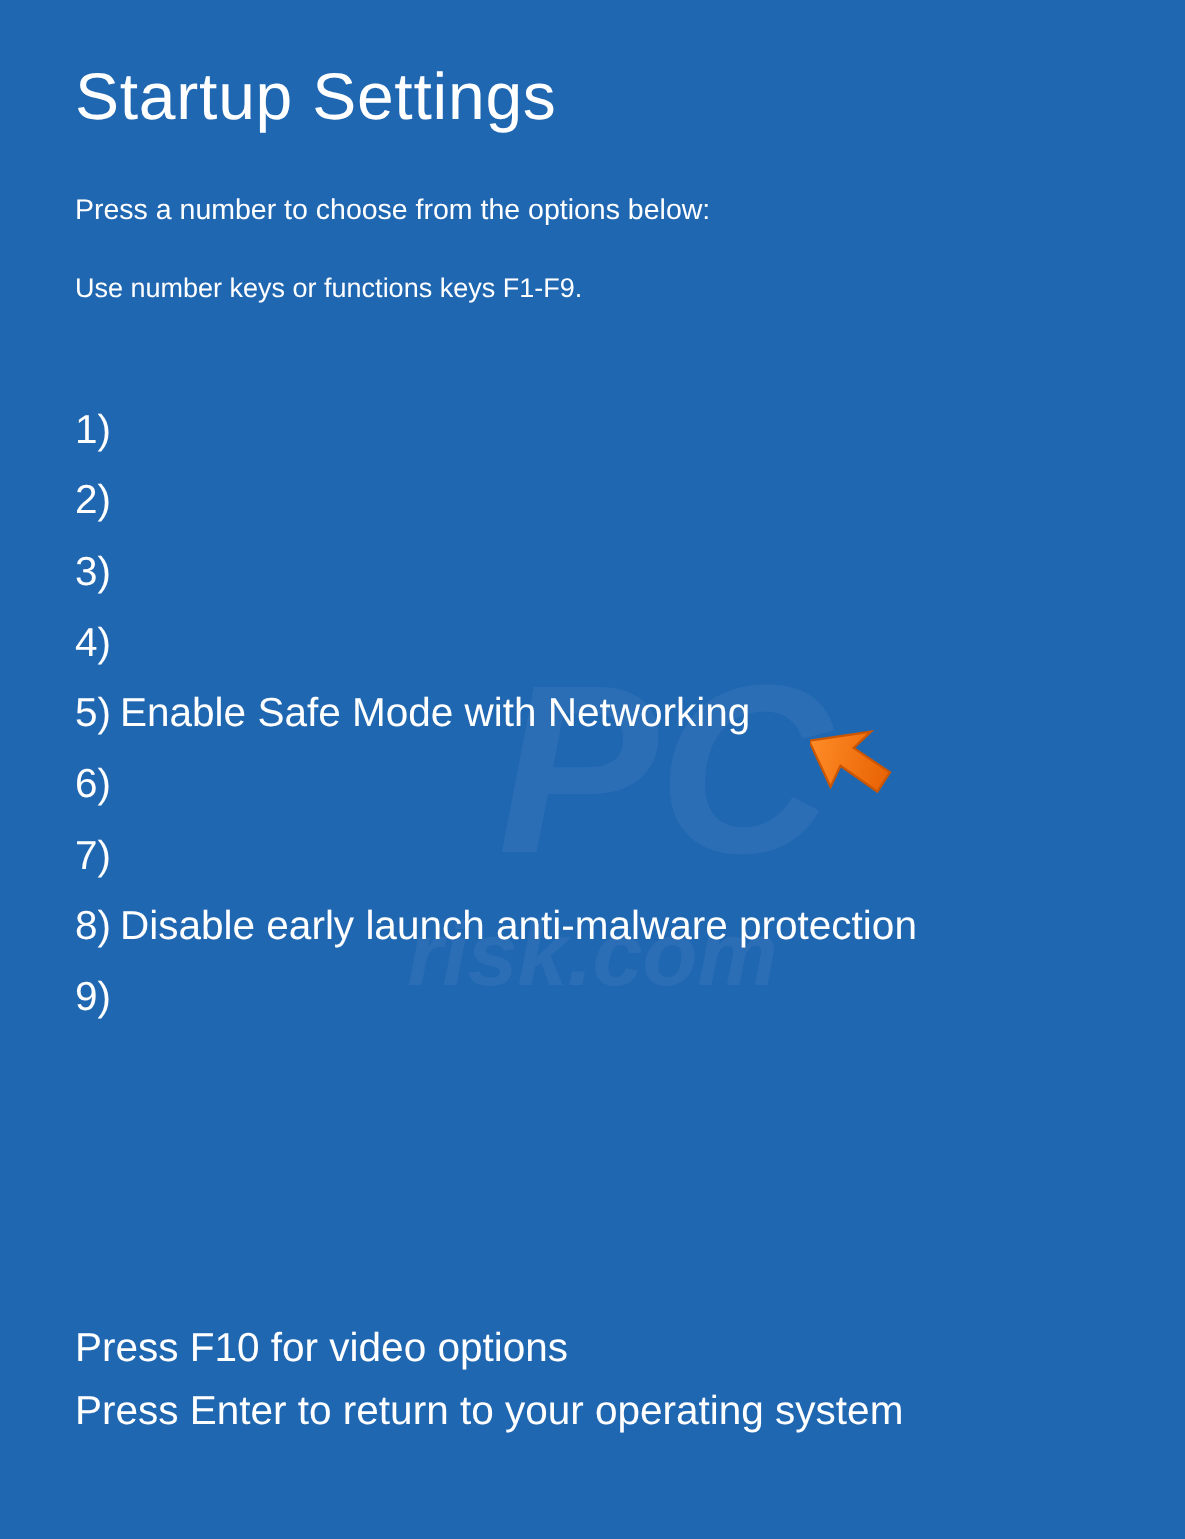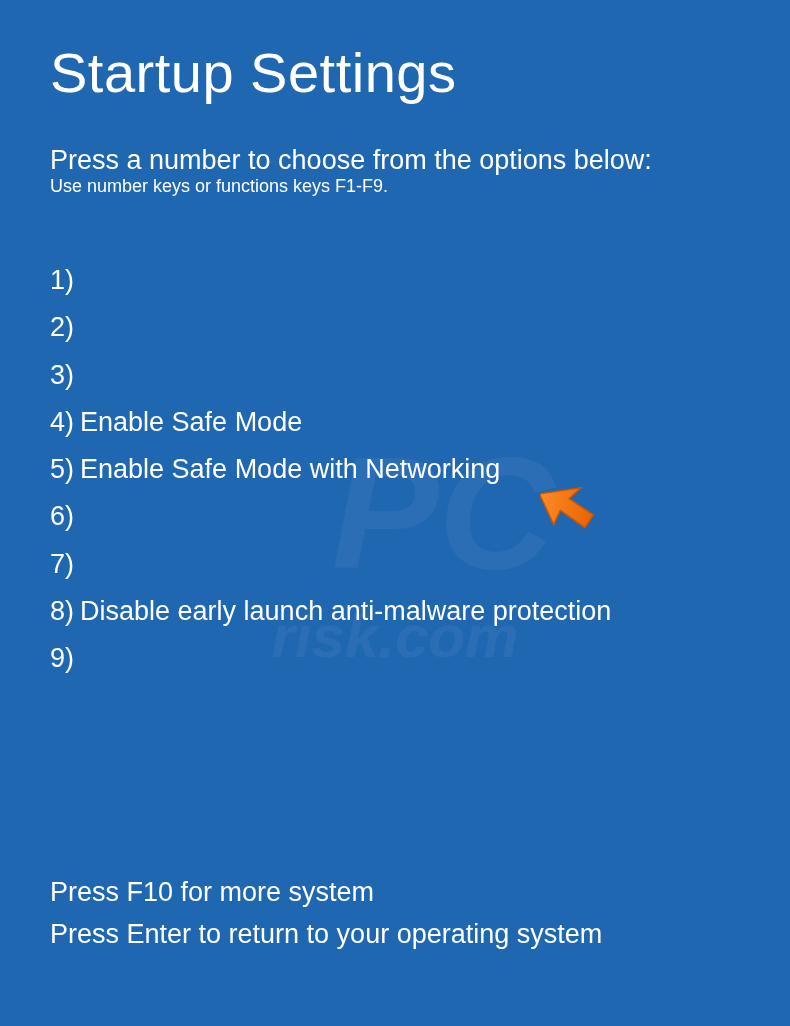--- a/index.html
+++ b/index.html
@@ -11,28 +11,29 @@
       width: 790px;
       height: 1026px;
       background-color: #2067b2;
       font-family: "Segoe UI Light", "Segoe UI", Arial, sans-serif;
       color: #ffffff;
       padding: 40px 50px;
       position: relative;
       overflow: hidden;
     }
     .title {
-      font-size: 56px;
+      font-size: 44px;
       font-weight: 300;
       margin-bottom: 40px;
       letter-spacing: 0.5px;
     }
     .instruction {
-      font-size: 27px;
+      font-size: 19px;
       font-weight: 300;
+      margin-bottom: 30px;
     }
     .subinstruction {
       font-size: 18px;
       font-weight: 300;
       margin-bottom: 60px;
     }
     .options {
       margin-bottom: 190px;
     }
     .option-item {
@@ -102,42 +103,41 @@
     <span class="option-number">1)</span>
   </div>
   <div class="option-item">
     <span class="option-number">2)</span>
   </div>
   <div class="option-item">
     <span class="option-number">3)</span>
   </div>
   <div class="option-item">
     <span class="option-number">4)</span>
-    <span>Enable Safe Mode</span>
   </div>
   <div class="option-item">
     <span class="option-number">5)</span>
     <span>Enable Safe Mode with Networking</span>
   </div>
   <div class="option-item">
     <span class="option-number">6)</span>
   </div>
   <div class="option-item">
     <span class="option-number">7)</span>
   </div>
   <div class="option-item">
     <span class="option-number">8)</span>
     <span>Disable early launch anti-malware protection</span>
   </div>
   <div class="option-item">
     <span class="option-number">9)</span>
   </div>
 </div>
 
-<p class="footer-text">Press F10 for more system</p>
+<p class="footer-text">Press F10 for video options</p>
 <p class="footer-text">Press Enter to return to your operating system</p>
 
 <div class="arrow-cursor">
   <svg width="70" height="80" viewBox="0 0 70 80">
     <defs>
       <linearGradient id="arrowGrad" x1="0%" y1="0%" x2="100%" y2="100%">
         <stop offset="0%" style="stop-color:#ff8c28"></stop>
         <stop offset="100%" style="stop-color:#e65f00"></stop>
       </linearGradient>
     </defs>

